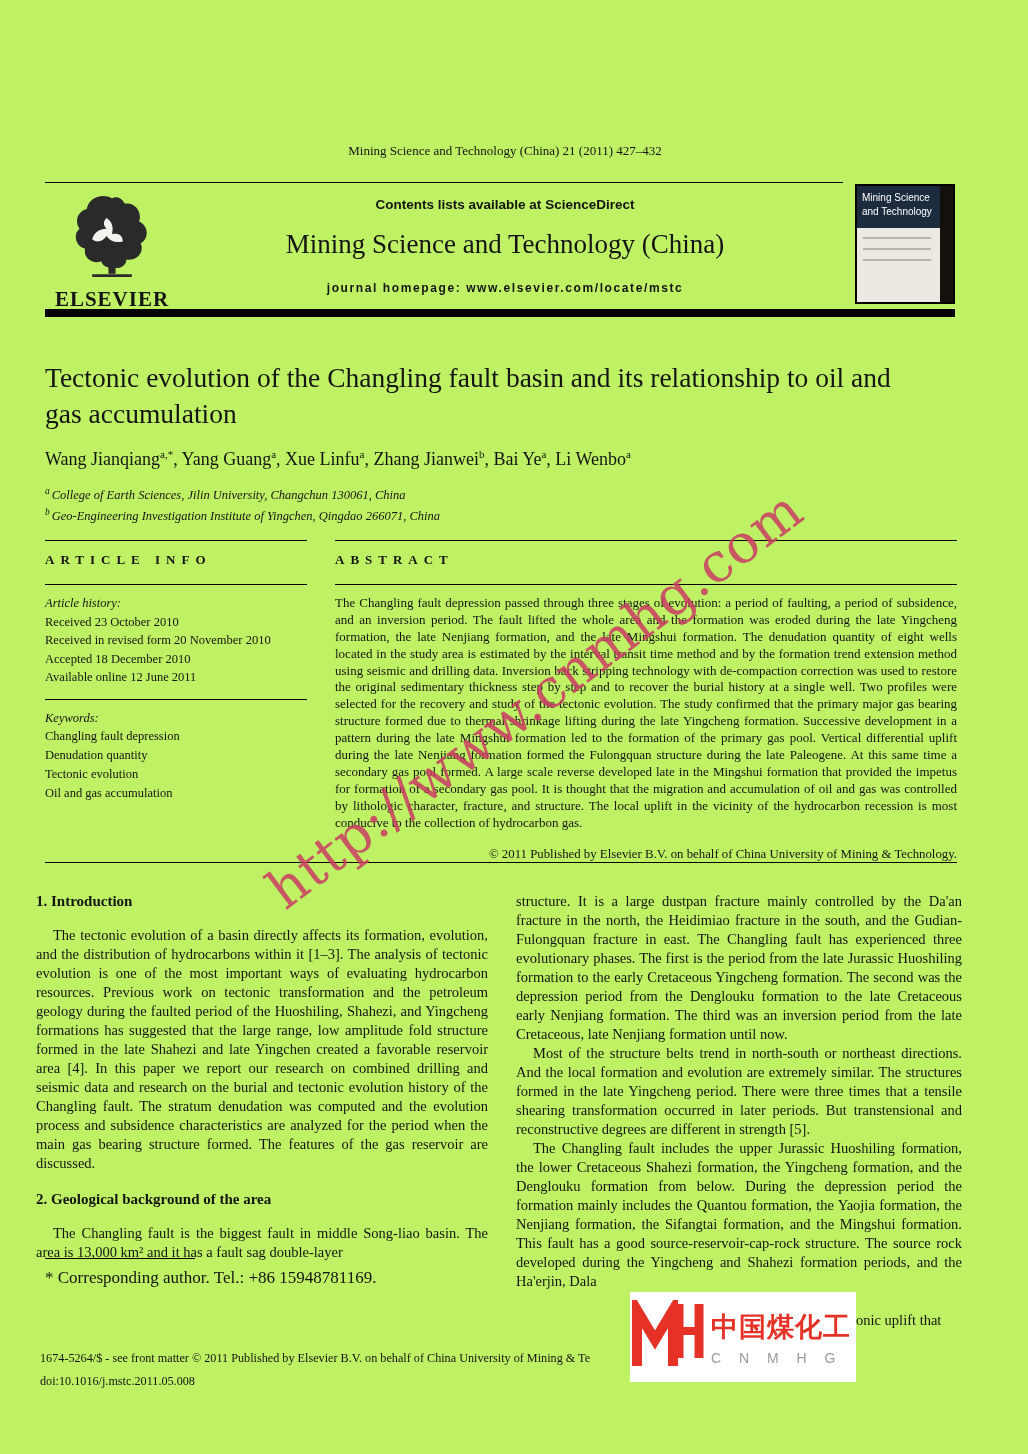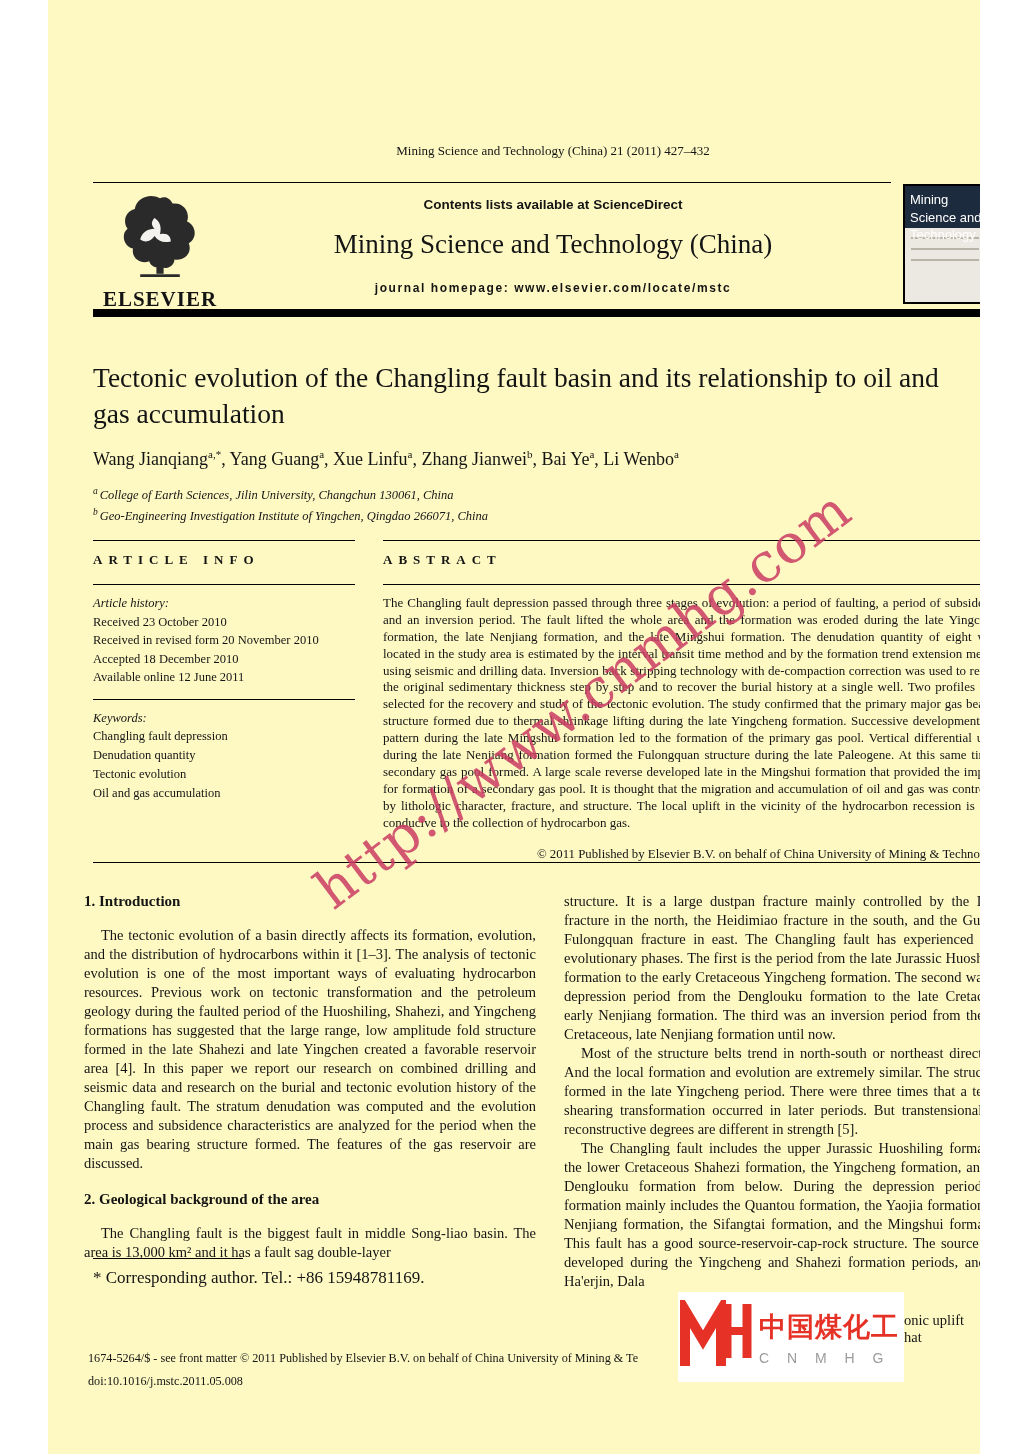--- a/index.html
+++ b/index.html
@@ -1,36 +1,36 @@
 <!DOCTYPE html>
 <html><head>
 <meta charset="utf-8">
 <style>
   * { margin:0; padding:0; box-sizing:border-box; }
   html,body { background:#ffffff; }
   .page {
-    position:relative; width:932px; height:1454px; background:#fef9c3;
+    position:relative; width:1028px; height:1454px; background:#bef264;
     font-family:"Liberation Serif", serif; color:#141414; overflow:hidden; margin:0 auto;
   }
 
   
   .citation { position:absolute; top:143px; left:60px; width:890px; text-align:center; font-size:13px; }
 
   
   .header-rule { position:absolute; left:45px; top:182px; width:798px; height:1px; background:#000; }
   .elsevier { position:absolute; left:52px; top:190px; width:120px; text-align:center; }
   .elsevier-name { font-size:21px; font-weight:bold; letter-spacing:1px; margin-top:1px; }
   .header-center { position:absolute; left:235px; top:197px; width:540px; text-align:center; }
   .contents-line { font-family:"Liberation Sans", sans-serif; font-size:13.5px; font-weight:bold; }
   .journal-title { font-size:27px; margin-top:17px; }
   .homepage-line { font-family:"Liberation Sans", sans-serif; font-size:12px; font-weight:bold; letter-spacing:1.6px; margin-top:21px; }
   .sd-link, .hp-link { color:#141414; text-decoration:none; }
 
   .cover { position:absolute; left:855px; top:184px; width:100px; height:120px; border:2px solid #000; background:#ece9e2; overflow:hidden; }
-  .cover-band { background:#1d2b3e; color:#fff; font-family:"Liberation Sans", sans-serif; font-size:13px; padding:5px 16px 0 5px; height:42px; line-height:1.35; }
+  .cover-band { background:#1d2b3e; color:#fff; font-family:"Liberation Sans", sans-serif; font-size:10px; padding:5px 16px 0 5px; height:42px; line-height:1.35; }
   .cover-stripe { position:absolute; right:0; top:0; width:13px; height:100%; background:#14100c; }
   .cover-lines i { display:block; height:2px; background:#b9b4a8; margin:9px 22px 0 6px; }
 
   .header-bar { position:absolute; left:45px; top:309px; width:910px; height:8px; background:#000; }
 
   
   .article-title { position:absolute; left:45px; top:360px; width:850px; font-size:27.5px; font-weight:normal; line-height:1.32; }
   .authors { position:absolute; left:45px; top:448px; font-size:18px; }
   .author sup { font-size:11px; }
   .author:not(:last-child)::after { content:", "; }

